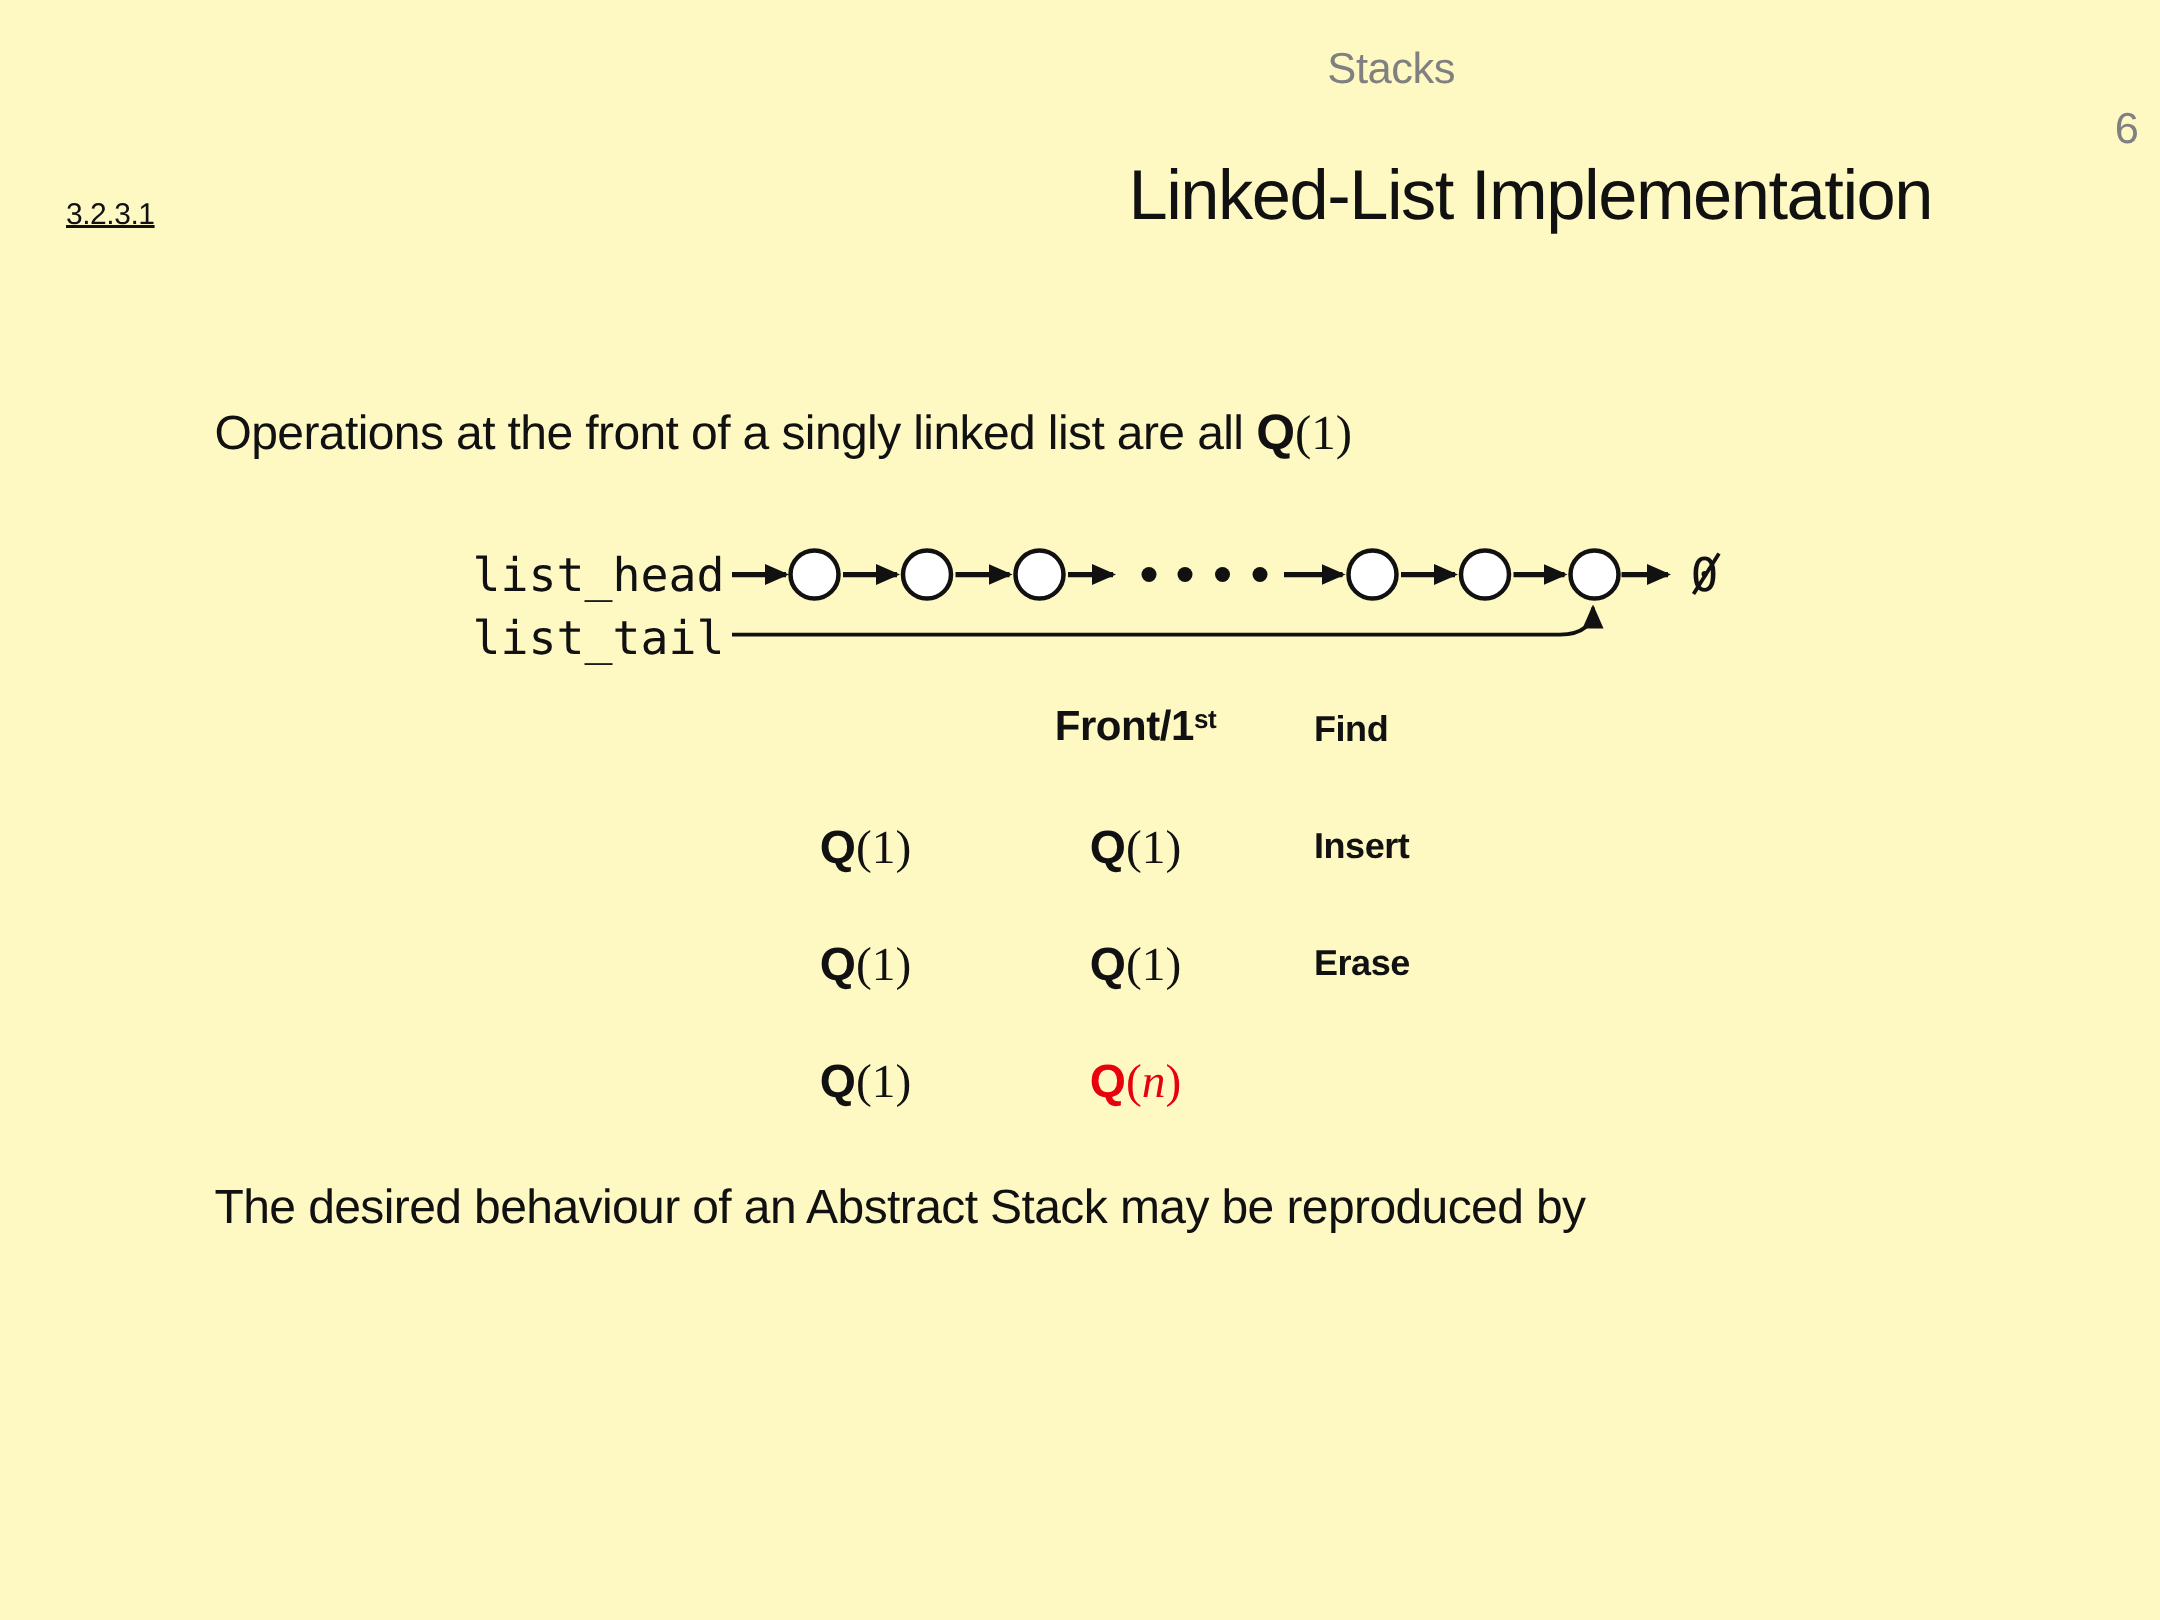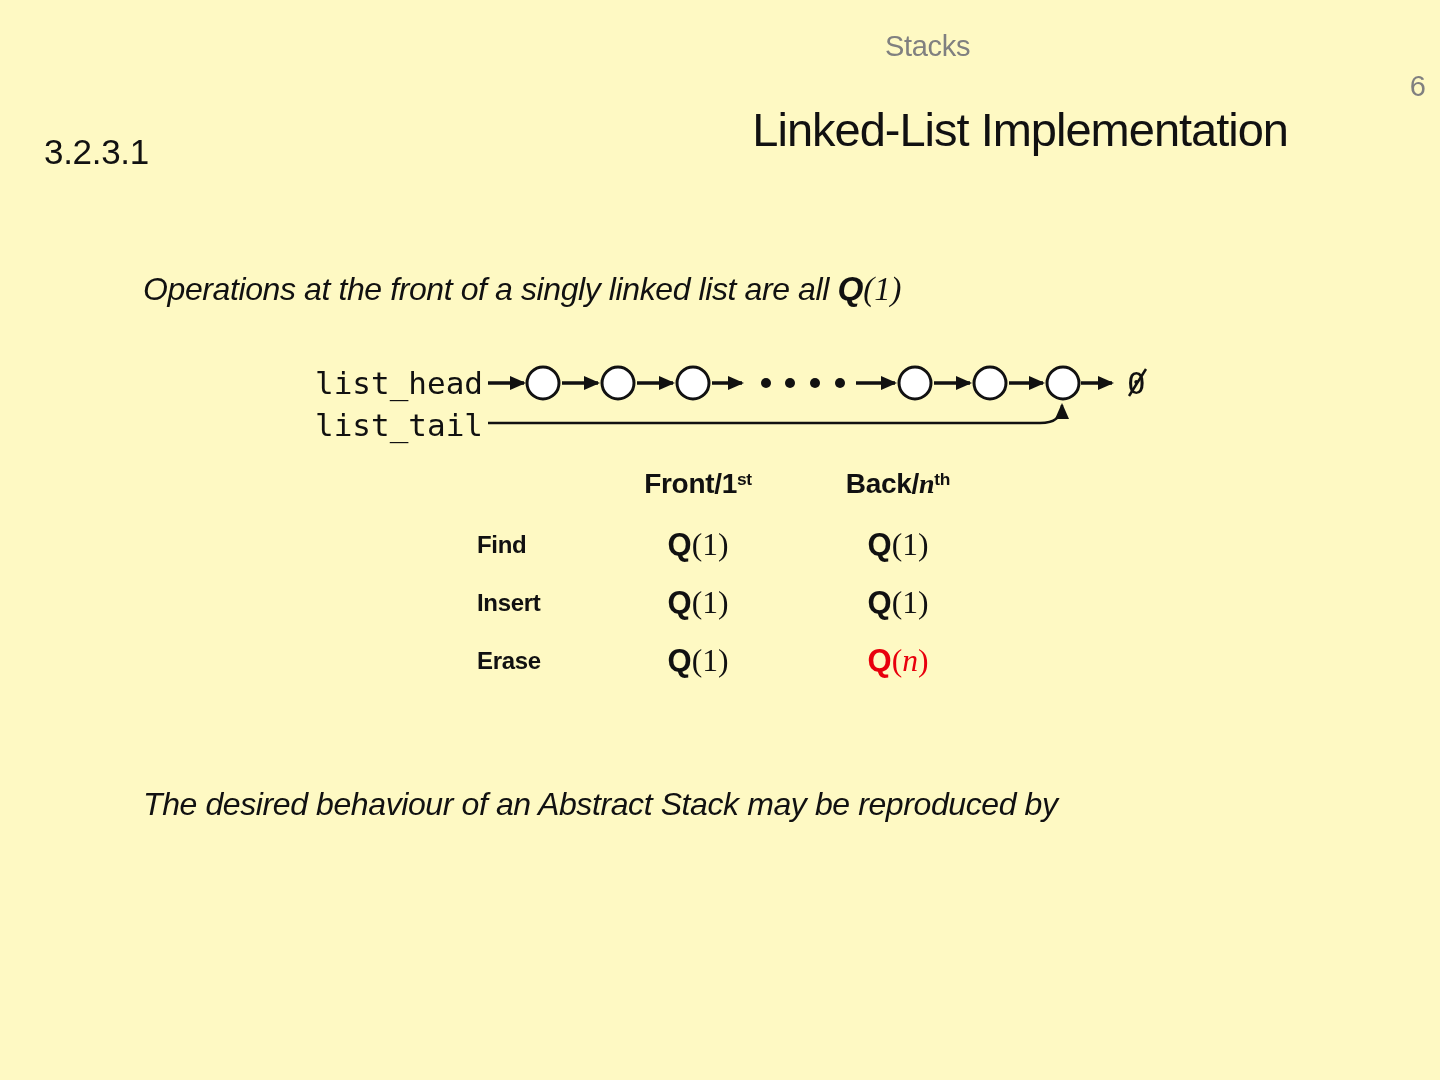--- a/index.html
+++ b/index.html
@@ -21,36 +21,36 @@
     color: #808080;
     letter-spacing: -0.3px;
   }
   .page-number {
     right: 14px; top: 70px;
     font-size: 29px;
     color: #808080;
   }
   .section-number {
     left: 44px; top: 132px;
-    font-size: 35px;
-    letter-spacing: -0.3px;
+    font-size: 20px;
+    letter-spacing: -0.3px;
+    text-decoration: underline;
   }
   .slide-title {
     left: 0; top: 102px; width: 1288px;
     text-align: right;
     font-size: 47px;
     font-weight: 400;
     letter-spacing: -1px;
   }
 
   .body-text {
     font-size: 32px;
     letter-spacing: -0.4px;
     line-height: 49px;
-    font-style: italic;
   }
   .intro { left: 143px; top: 264px; width: 1150px; }
   .conclusion { left: 143px; top: 768px; width: 1220px; margin-top: 12px; }
 
   .theta-sym {
     font-weight: 700;
     font-size: 1.04em;
     letter-spacing: 0;
   }
   .theta-args {
@@ -63,24 +63,25 @@
   
   .diagram { left: 290px; top: 348px; }
   .mono-label {
     font-family: "DejaVu Sans Mono", monospace;
     font-size: 31px;
     fill: #111111;
   }
 
   
   .cmp-table {
-    left: 477px; top: 458px;
+    left: 516px; top: 458px;
     display: grid;
     grid-template-columns: 122px 198px 202px;
     grid-auto-rows: 58px;
+    gap: 20px;
   }
   .cmp-table .hdr-row { height: 52px; }
   .cmp-cell { display: flex; align-items: center; }
   .cmp-hdr {
     justify-content: center;
     font-weight: 700;
     font-size: 28px;
     letter-spacing: -0.3px;
   }
   .cmp-hdr sup { font-size: 62%; line-height: 0; margin-top: -10px; }
@@ -154,25 +155,20 @@
     <path d="M 488 423 L 1040 423 Q 1062 423 1062 405" fill="none" stroke="#111111" stroke-width="2.5" marker-end="url(#arrow)"></path>
   </svg>
 
   <div class="abs cmp-table">
 
     <div class="cmp-cell hdr-row"></div>
     <div class="cmp-cell cmp-hdr hdr-row">
       <span>Front/1</span>
         <sup>st</sup>
     </div>
-    <div class="cmp-cell cmp-hdr hdr-row">
-      <span>Back/</span>
-        <span class="hdr-var">n</span>
-        <sup>th</sup>
-    </div>
 
     <div class="cmp-cell row-label">Find</div>
     <div class="cmp-cell cmp-val">
       <span class="theta-sym">Q</span>
         <span class="theta-args">(1)</span>
     </div>
     <div class="cmp-cell cmp-val">
       <span class="theta-sym">Q</span>
         <span class="theta-args">(1)</span>
     </div>

